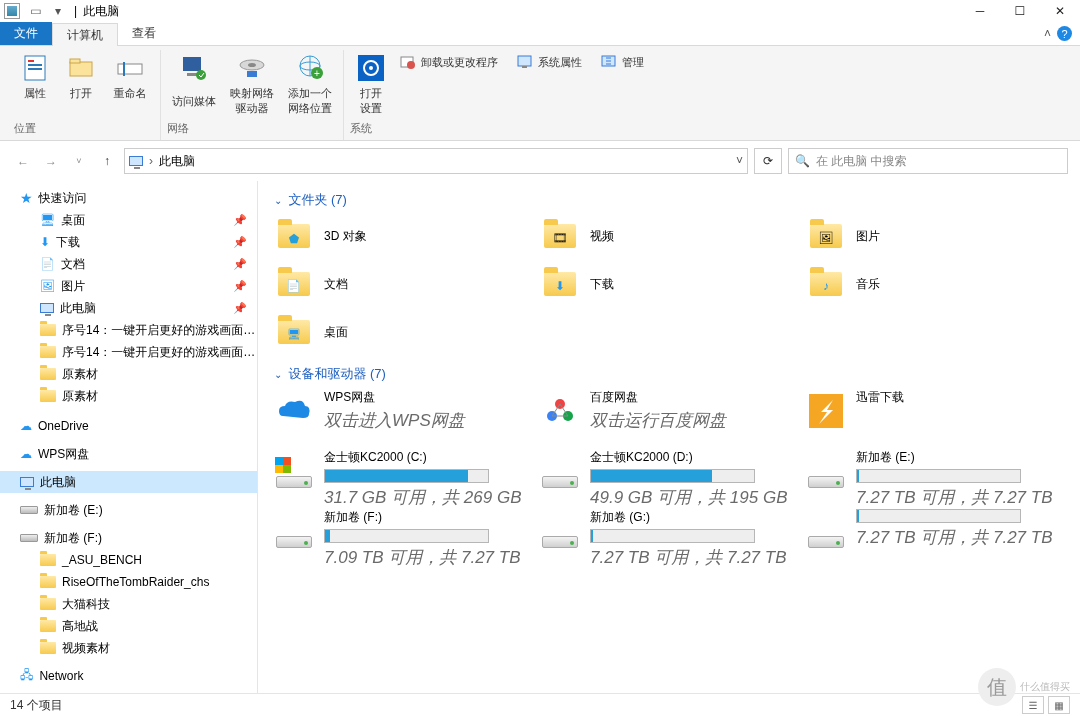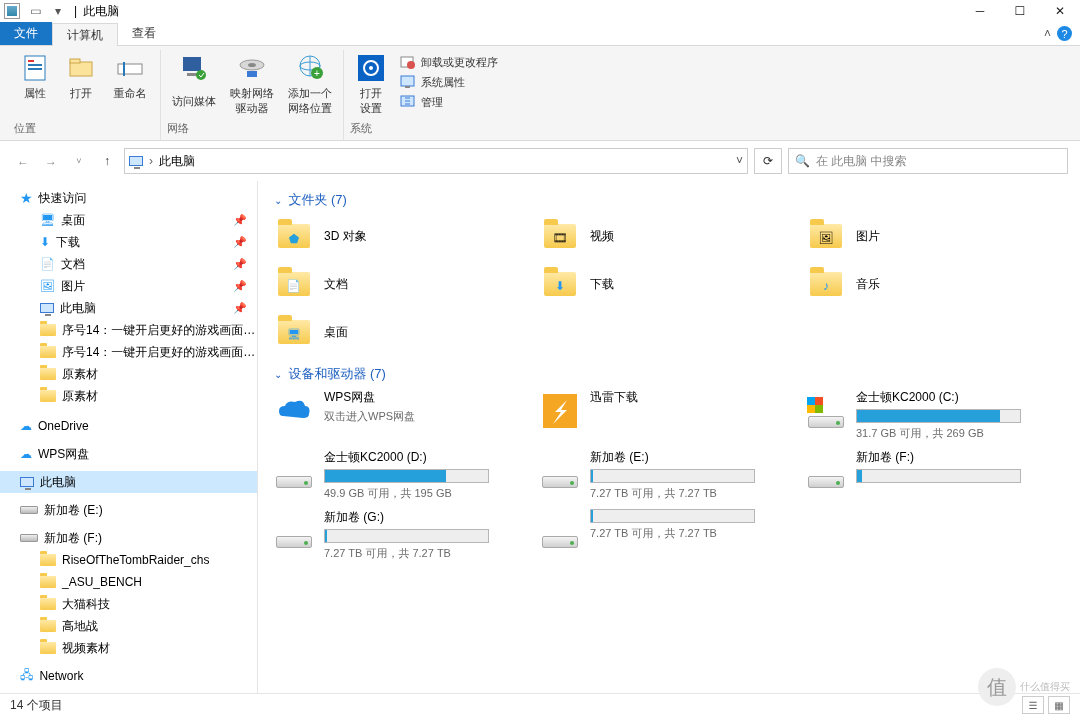--- a/index.html
+++ b/index.html
@@ -22,21 +22,21 @@
   .tabs-right { margin-left: auto; display: flex; align-items: center; gap: 6px; padding-right: 8px; }
   .help-icon { width: 15px; height: 15px; border-radius: 50%; background: #1e88e5; color:#fff; font-size:11px; display:flex; align-items:center; justify-content:center; }
   
   .ribbon { height: 95px; background: #f5f5f5; border-bottom: 1px solid #d9d9d9; display: flex; padding: 4px 8px 0 8px; }
   .ribgroup { display: flex; flex-direction: column; align-items: stretch; border-right: 1px solid #e1e1e1; padding: 0 6px; }
   .ribgroup:last-child { border-right: none; }
   .ribrow { display: flex; gap: 4px; flex: 1; }
   .riblabel { text-align: left; font-size: 11px; color: #666; padding: 2px 0 4px; }
   .bigbtn { width: 42px; display:flex; flex-direction:column; align-items:center; justify-content:flex-start; padding-top:2px; gap:2px; font-size:11px; color:#333; text-align:center; }
   .bigbtn .ico { width: 32px; height: 32px; display:flex; align-items:center; justify-content:center; }
-  .smallrow { display:flex; flex-direction:column; justify-content:flex-start; gap:0; padding-top:2px;text-align:right; }
+  .smallrow { display:flex; flex-direction:row; justify-content:flex-start; gap:11px; padding-top:2px;text-align:right; }
   .smallbtn { height:20px; display:flex; align-items:center; gap:5px; padding:0 4px; font-size:11px; color:#333; white-space:nowrap; }
   .smallbtn .sico { width:16px; height:16px; display:flex; align-items:center; justify-content:center;}
   
   .navrow { height: 40px; display:flex; align-items:center; gap:6px; padding: 5px 12px; }
   .navbtn { width:22px; height:22px; display:flex; align-items:center; justify-content:center; color:#888; }
   .navbtn.enabled { color:#333; }
   .addrbar { flex:1; height:26px; border:1px solid #ccc; display:flex; align-items:center; padding:0 4px; gap:6px; }
   .addrbar .crumb { display:flex; align-items:center; gap:4px; }
   .addr-drop { margin-left:auto; color:#555; }
   .refresh { width:28px; height:26px; border:1px solid #ccc; display:flex; align-items:center; justify-content:center; color:#333; }
@@ -51,21 +51,21 @@
   .content { flex:1; padding: 6px 16px; overflow:auto; }
   .section-hdr { display:flex; align-items:center; gap:6px; color:#1e5fbf; font-size:13px; margin: 4px 0 6px 0; }
   .chev { color:#1e5fbf; font-size:10px; }
   .grid { display:grid; grid-template-columns: repeat(3, 1fr); column-gap:8px; row-gap:6px; margin-bottom:12px; }
   .folder-item { display:flex; align-items:center; gap:10px; height:42px; }
   .folder-ico { width:40px; height:40px; display:flex; align-items:center; justify-content:center; }
   .drive-item { display:flex; align-items:flex-start; gap:10px; height:54px; }
   .drive-ico { width:40px; height:44px; display:flex; align-items:center; justify-content:center; }
   .drive-body { flex:1; display:flex; flex-direction:column; gap:3px; }
   .drive-name { font-size:12px; color:#000; }
-  .drive-sub { font-size:11px; color:#6a6a6a; }
+  .drive-sub { font-size:17px; color:#6a6a6a;font-style:italic; }
   .bar { width:165px; height:14px; border:1px solid #b6b6b6; background:#eee; position:relative; }
   .bar-fill { position:absolute; top:0; left:0; bottom:0; background:#26a0da; }
   
   .status { height:23px; border-top:1px solid #e5e5e5; display:flex; align-items:center; padding:0 10px; font-size:12px; color:#333; justify-content:space-between; }
   .status-right { display:flex; gap:4px; }
   .viewbtn { width:22px; height:18px; border:1px solid #ccc; display:flex; align-items:center; justify-content:center; color:#666; font-size:10px; }
   
   .watermark { position:absolute; right:10px; bottom:10px; font-size:10px; color:#bbb; display:flex; align-items:center; gap:4px; }
   .watermark .circ { width:38px; height:38px; border-radius:50%; background:#eee; display:flex; align-items:center; justify-content:center; color:#999; font-size:20px; }
   
@@ -323,25 +323,25 @@
         <span class="ssd"></span>
         <span>新加卷 (E:)</span>
       </div>
     <div style="height:6px;"></div>
     <div class="side-item">
         <span class="ssd"></span>
         <span>新加卷 (F:)</span>
       </div>
     <div class="side-item sub">
         <span class="small-folder"></span>
+        <span>_ASU_BENCH</span>
+      </div>
+    <div class="side-item sub">
+        <span class="small-folder"></span>
         <span>RiseOfTheTombRaider_chs</span>
-      </div>
-    <div class="side-item sub">
-        <span class="small-folder"></span>
-        <span>_ASU_BENCH</span>
       </div>
     <div class="side-item sub">
         <span class="small-folder"></span>
         <span>大猫科技</span>
       </div>
     <div class="side-item sub">
         <span class="small-folder"></span>
         <span>高地战</span>
       </div>
     <div class="side-item sub">
@@ -419,20 +419,36 @@
     <div class="grid">
       <div class="drive-item">
         <div class="drive-ico">
             <svg width="38" height="30">
               <path d="M8 20 Q4 20 4 15 Q4 10 10 10 Q12 4 20 6 Q28 2 30 10 Q36 10 34 18 Q34 22 28 22 Z" fill="#1e88e5"></path>
             </svg>
           </div>
         <div class="drive-body">
             <div class="drive-name">WPS网盘</div>
             <div class="drive-sub">双击进入WPS网盘</div>
+          </div>
+      </div>
+      <div class="drive-item">
+        <div class="drive-ico">
+            <svg width="38" height="34">
+              <circle cx="19" cy="10" r="5" fill="#ef4444"></circle>
+              <circle cx="11" cy="22" r="5" fill="#3b82f6"></circle>
+              <circle cx="27" cy="22" r="5" fill="#16a34a"></circle>
+              <line x1="19" y1="10" x2="11" y2="22" stroke="#888"></line>
+              <line x1="19" y1="10" x2="27" y2="22" stroke="#888"></line>
+              <line x1="11" y1="22" x2="27" y2="22" stroke="#888"></line>
+            </svg>
+          </div>
+        <div class="drive-body">
+            <div class="drive-name">百度网盘</div>
+            <div class="drive-sub">双击运行百度网盘</div>
           </div>
       </div>
       <div class="drive-item">
         <div class="drive-ico">
             <svg width="38" height="38">
               <rect x="2" y="2" width="34" height="34" fill="#f5a623"></rect>
               <path d="M26 8 L14 20 L20 20 L12 32 L26 18 L20 18 Z" fill="#fff"></path>
             </svg>
           </div>
         <div class="drive-body">
@@ -478,20 +494,21 @@
       </div>
       <div class="drive-item">
         <div class="drive-ico">
             <div class="ico-drive"></div>
           </div>
         <div class="drive-body">
           <div class="drive-name">新加卷 (F:)</div>
           <div class="bar">
               <div class="bar-fill" style="width:3%"></div>
             </div>
+          <div class="drive-sub">7.09 TB 可用，共 7.27 TB</div>
         </div>
       </div>
       <div class="drive-item">
         <div class="drive-ico">
             <div class="ico-drive"></div>
           </div>
         <div class="drive-body">
           <div class="drive-name">新加卷 (G:)</div>
           <div class="bar">
               <div class="bar-fill" style="width:1%"></div>

